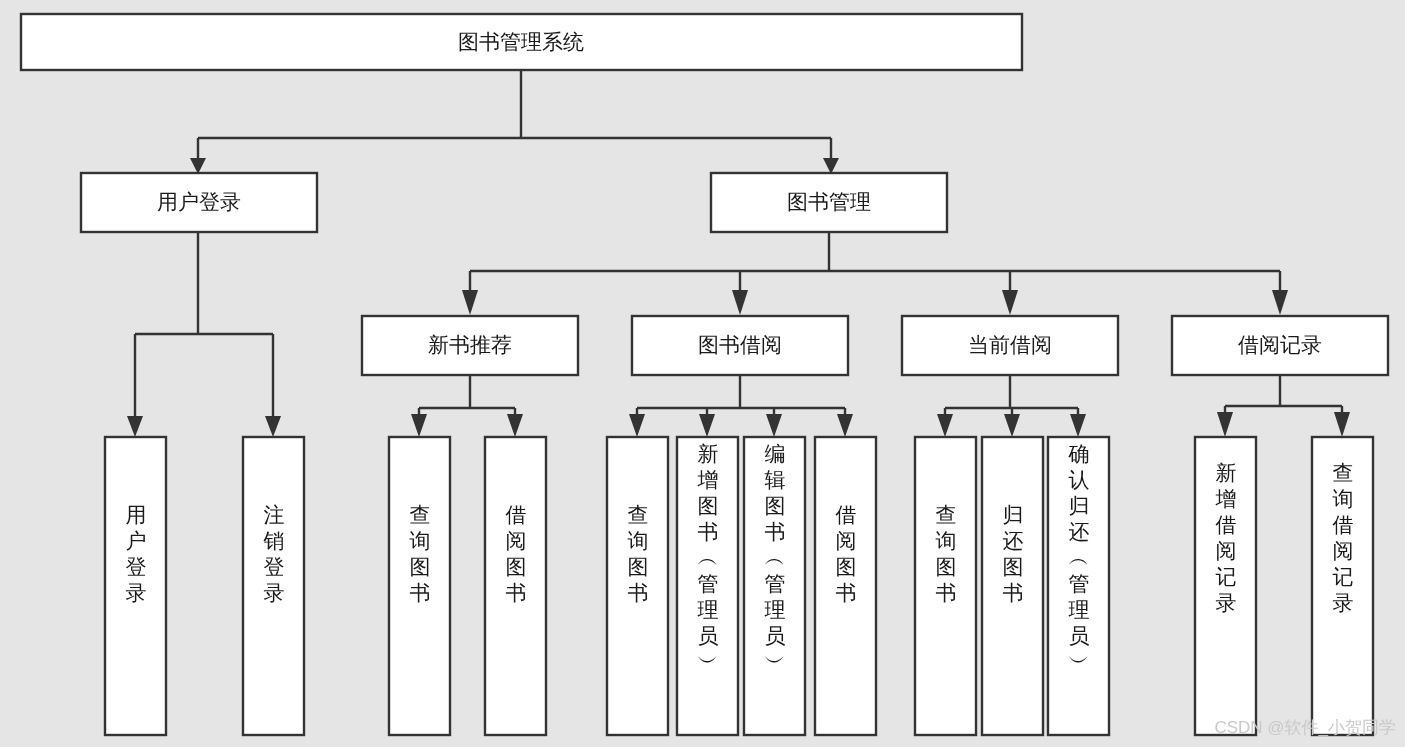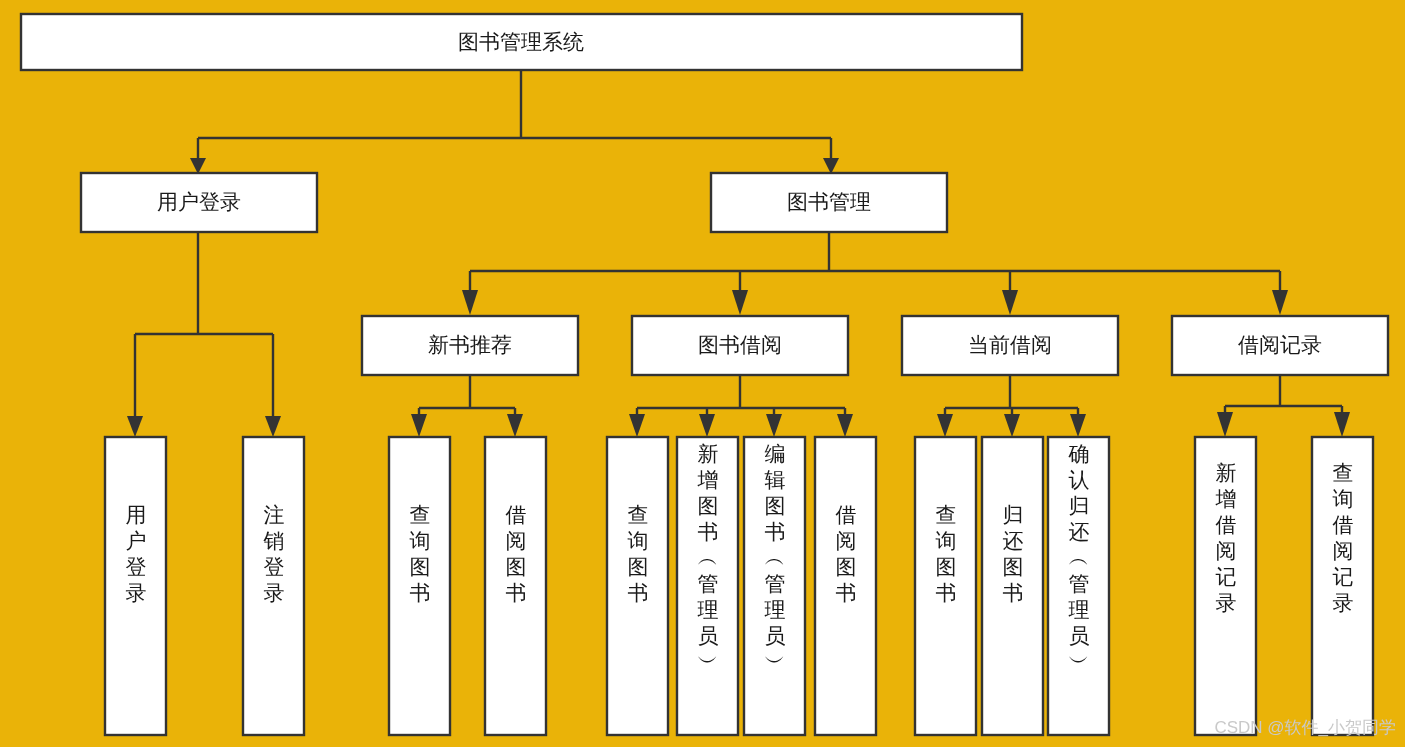--- a/index.html
+++ b/index.html
@@ -7,21 +7,21 @@
     padding: 0;
     background: #ffffff;
   }
   body {
     font-family: "Liberation Sans", "DejaVu Sans", sans-serif;
   }
   #diagram-root {
     position: relative;
     width: 1405px;
     height: 747px;
-    background: #eab308;
+    background: #e5e5e5;
     overflow: hidden;
   }
   svg.diagram-svg {
     position: absolute;
     left: 0;
     top: 0;
     width: 1405px;
     height: 747px;
     display: block;
   }

